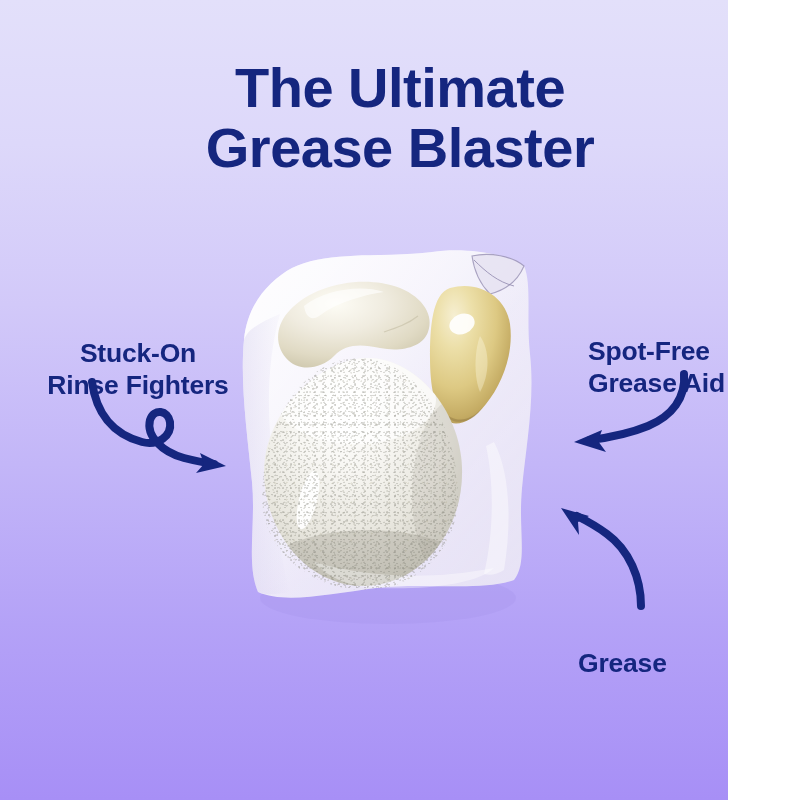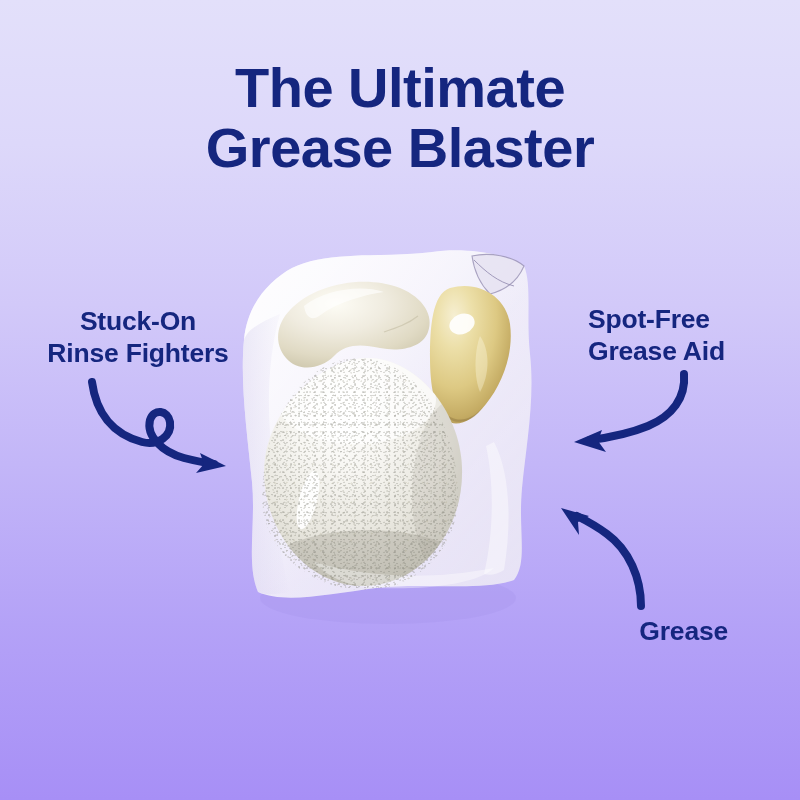--- a/index.html
+++ b/index.html
@@ -5,21 +5,21 @@
   * { margin:0; padding:0; box-sizing:border-box; }
 
   html, body {
     width:800px; height:800px;
     overflow:hidden;
     font-family:"Liberation Sans", sans-serif;
   }
 
   #stage {
     position:relative;
-    width:800px; height:800px;
+    width:728px; height:800px;
     background:linear-gradient(180deg,
         #e3e0fa 0%,
         #ddd8fa 18%,
         #d2c9f9 38%,
         #c3b6f8 58%,
         #b4a2f7 78%,
         #a78ff6 100%);
     overflow:hidden;
   }
 
@@ -38,26 +38,27 @@
 
   
   .callout {
     position:absolute;
     color:#15267f;
     font-size:26.5px;
     font-weight:bold;
     line-height:1.22;
     letter-spacing:-0.2px;
     white-space:nowrap;
+    margin-top:32px;
   }
   .callout .ln { display:block; }
 
   #label-stuck-on  { top:305px; left:38px;  width:200px; text-align:center; }
   #label-rinse-aid { top:303px; left:588px; width:160px; text-align:left; }
-  #label-grease    { top:615px; left:578px; width:150px; text-align:right; }
+  #label-grease    { top:615px; left:578px; width:150px; text-align:left; }
 
   
   .arrow-svg { position:absolute; overflow:visible; }
   #arrow-stuck-on  { top:378px; left:80px;  }
   #arrow-rinse-aid { top:368px; left:560px; }
   #arrow-grease    { top:500px; left:545px; }
   .arrow-path { fill:none; stroke:#15267f; stroke-linecap:round; stroke-linejoin:round; }
   .arrow-head { fill:#15267f; }
 
   

